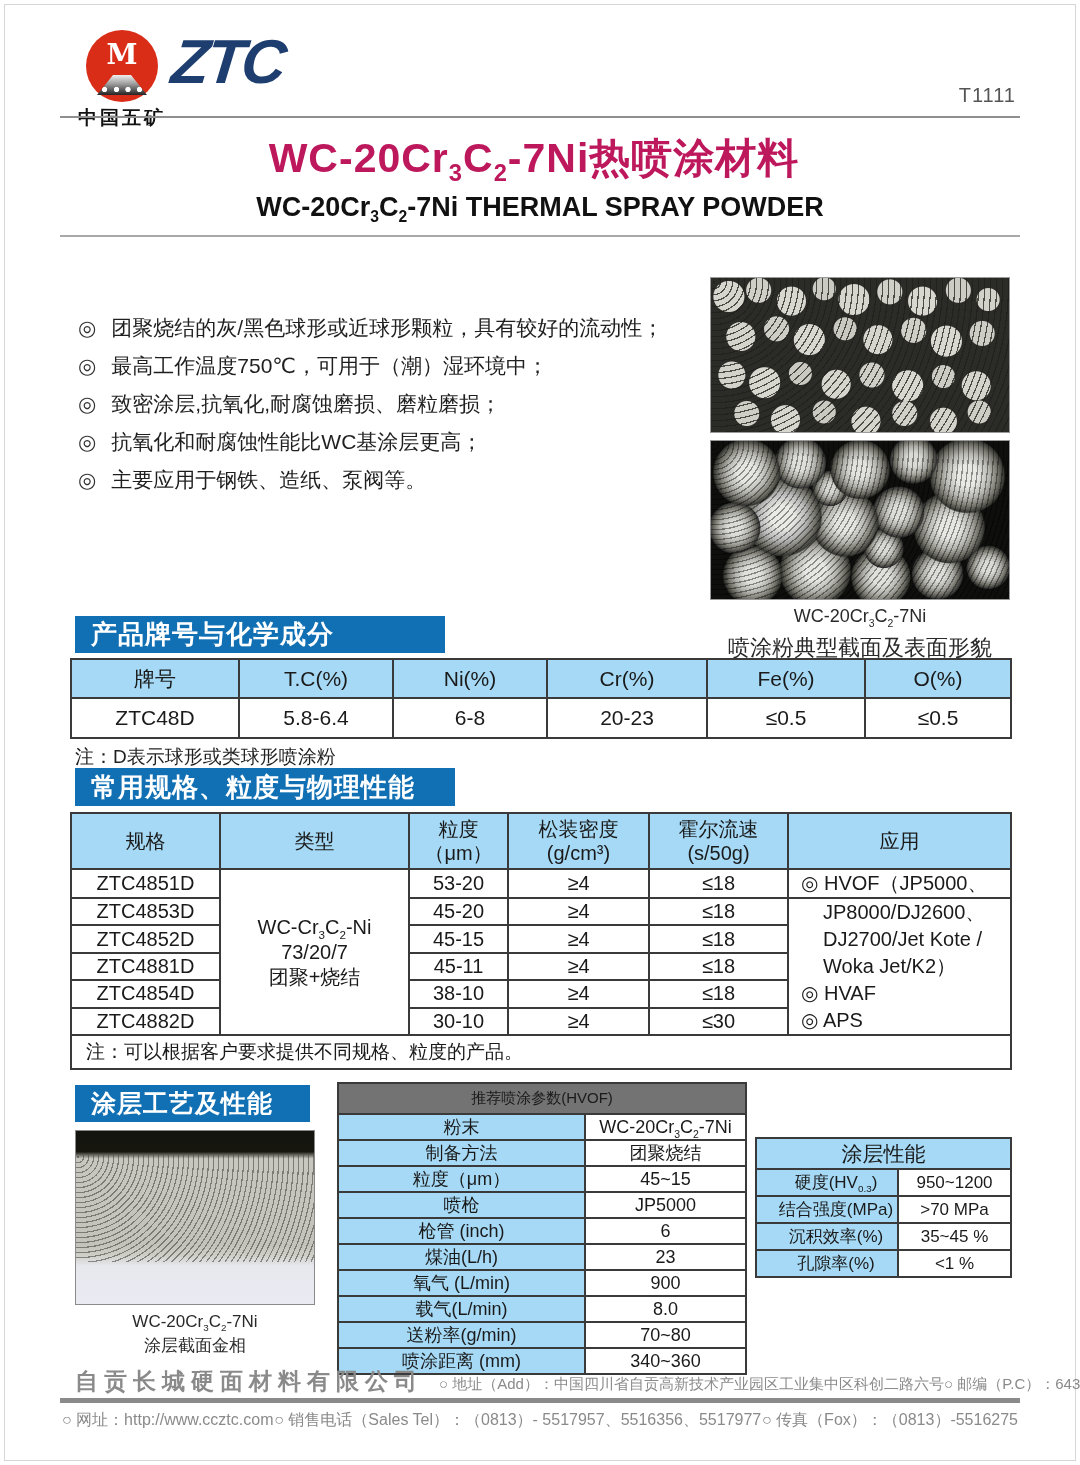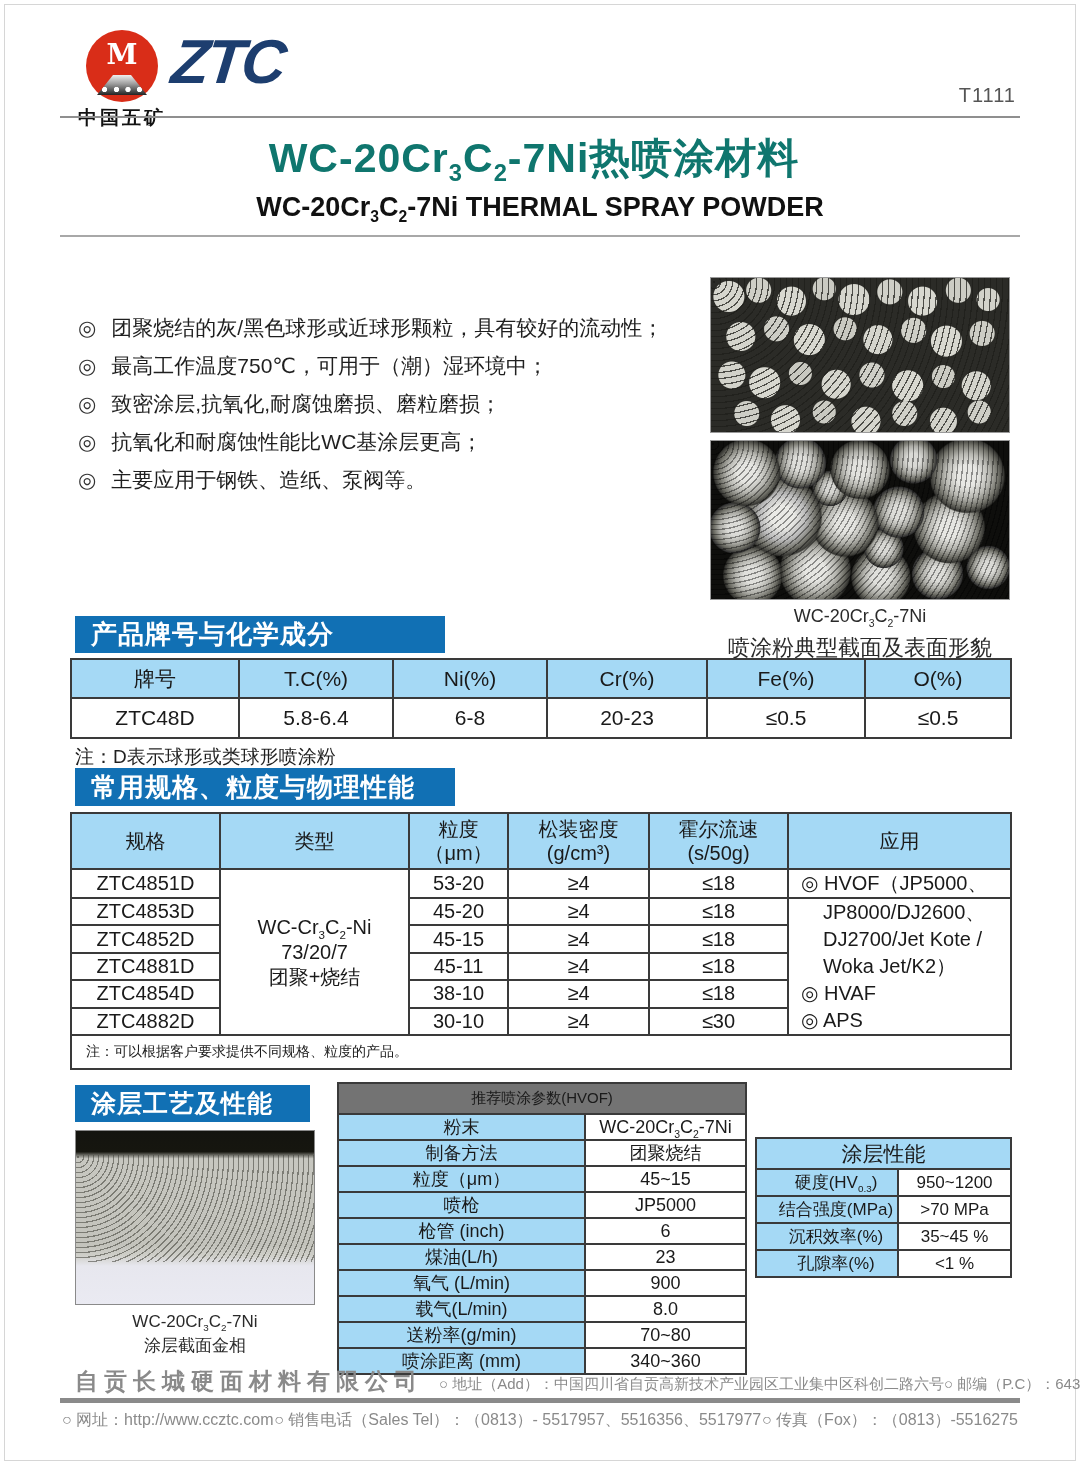--- a/index.html
+++ b/index.html
@@ -21,21 +21,21 @@
                        radial-gradient(circle at 38% 50%,#fff 0 2.3px,transparent 3px),
                        radial-gradient(circle at 63% 50%,#fff 0 2.3px,transparent 3px),
                        radial-gradient(circle at 88% 50%,#fff 0 2.3px,transparent 3px); }
   .emblem-caption { margin-top:3px; font-size:19px; font-weight:700; letter-spacing:3px; color:#111; white-space:nowrap; }
   .ztc-logo { position:absolute; left:172px; top:30px; font-size:62px; line-height:64px; font-weight:900; font-style:italic;
       color:#1d3e6f; letter-spacing:-3px; transform:skewX(-6deg); }
   .doc-code { position:absolute; right:64px; top:84px; font-size:20px; color:#555; letter-spacing:1px; }
   .header-rule { position:absolute; left:60px; top:116px; width:960px; height:2px; background:#8f8f8f; }
 
   
-  .title-zh { position:absolute; left:0; right:12px; top:131px; text-align:center; font-size:41px; font-weight:700; color:#0f766e; letter-spacing:1px; }
+  .title-zh { position:absolute; left:0; right:12px; top:131px; text-align:center; font-size:41px; font-weight:700; color:#be185d; letter-spacing:1px; }
   .title-en { position:absolute; left:0; right:0; top:192px; text-align:center; font-size:27px; font-weight:700; color:#111; }
   .title-rule { position:absolute; left:60px; top:235px; width:960px; height:2px; background:#a8a8a8; }
 
   
   .banner { position:absolute; background:#1170b4; color:#fff; font-size:26px; font-weight:700;
       display:flex; align-items:center; padding-left:16px; letter-spacing:1px; }
   .banner-desc    { left:75px; top:262px; width:320px; height:38px; }
   .banner-comp    { left:75px; top:616px; width:370px; height:37px; }
   .banner-specs   { left:75px; top:768px; width:380px; height:38px; }
   .banner-coating { left:75px; top:1085px; width:235px; height:37px; font-size:25px; }
@@ -117,21 +117,21 @@
   .comp-table td { height:40px; background:#fff; }
   .comp-note { position:absolute; left:75px; top:744px; font-size:19px; color:#1f1f1f; }
 
   .spec-table { position:absolute; left:70px; top:812px; width:940px; font-size:20px; }
   .spec-table th { height:56px; background:#a5d9f5; font-weight:400; line-height:24px; }
   .spec-table td { height:27px; background:#fff;border-radius:7px; }
   .spec-table .type-cell { line-height:25px; }
   .spec-table .app-cell { text-align:left; padding-left:12px; vertical-align:top; line-height:27px; }
   .spec-table .app-first { text-align:left; padding-left:12px; }
   .spec-table .app-cell .ind { padding-left:22px; }
-  .spec-table .note-cell { height:34px; text-align:left; padding-left:14px; font-size:14px; }
+  .spec-table .note-cell { height:34px; text-align:left; padding-left:14px; font-size:19px; }
 
   
   .coating-img { position:absolute; left:75px; top:1130px; width:240px; height:175px; border:1px solid #8a8a8a;
       background:linear-gradient(180deg,#14140f 0%,#16160f 12%,#c7c7c0 16%,#c3c3bc 66%,#cfcfc9 72%,#e7e7ee 78%,#eaeaf2 100%); }
   .coating-img::after { content:""; position:absolute; left:0; right:0; top:14%; bottom:24%;
       background:repeating-radial-gradient(circle at 2px 2px, rgba(62,62,54,.55) 0 1.2px, transparent 1.2px 5px); }
   .coating-caption { position:absolute; left:60px; top:1312px; width:270px; text-align:center; color:#2a2a2a; }
   .coating-caption .l1 { font-size:17px; }
   .coating-caption .l2 { font-size:17px; margin-top:2px; }
 

